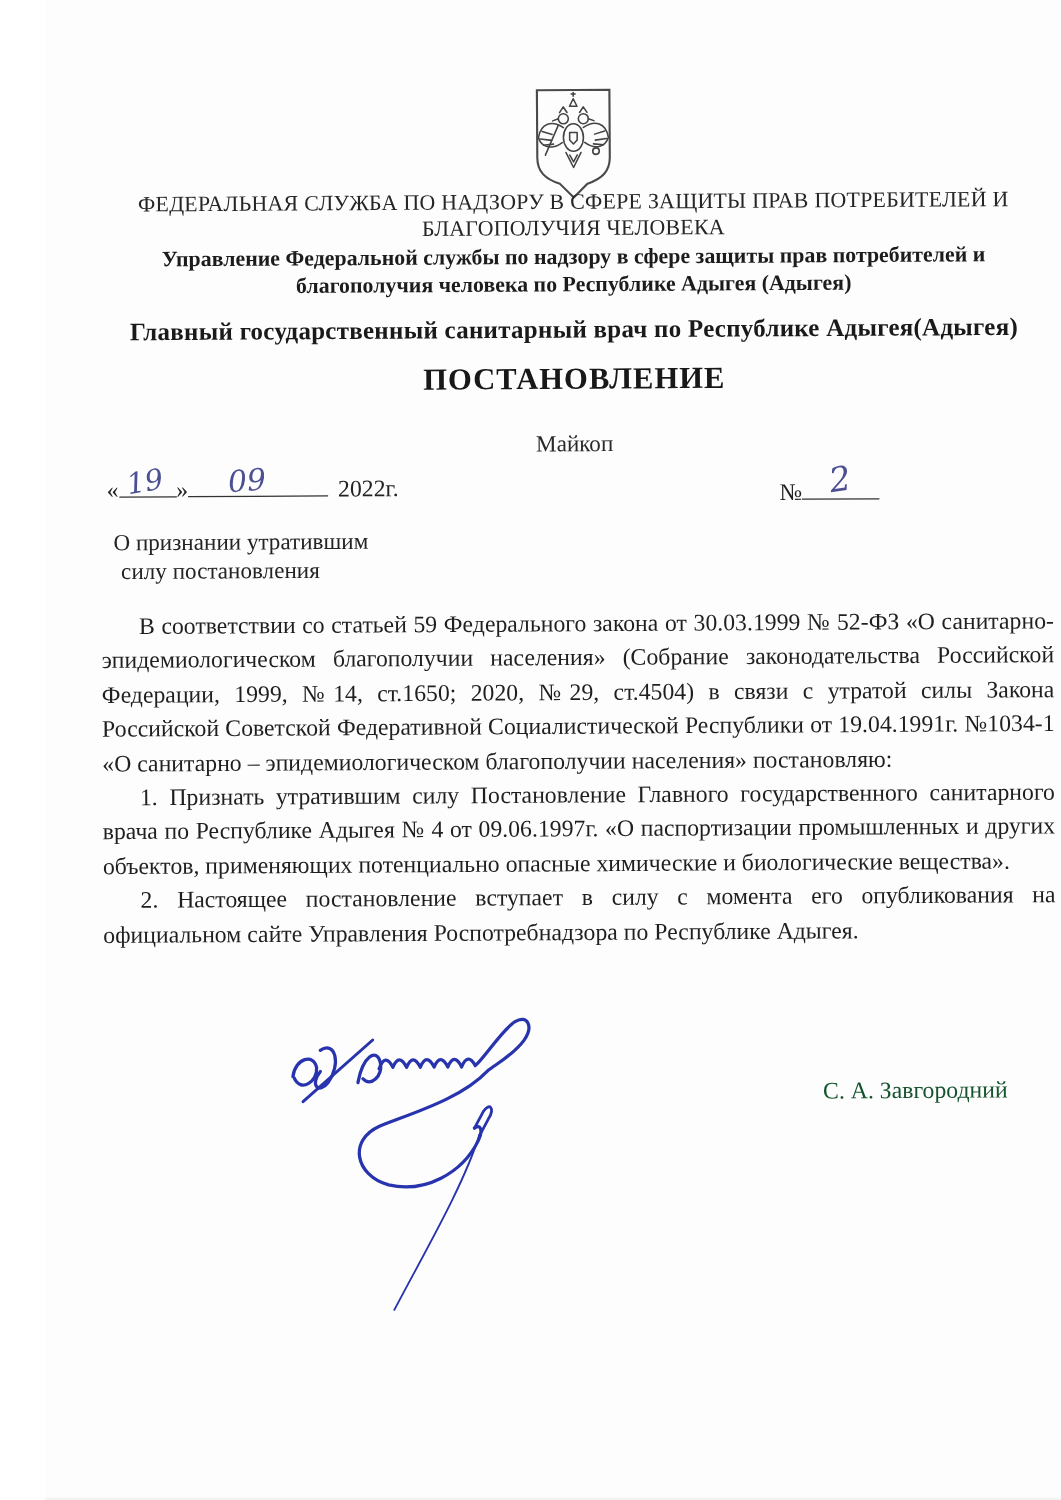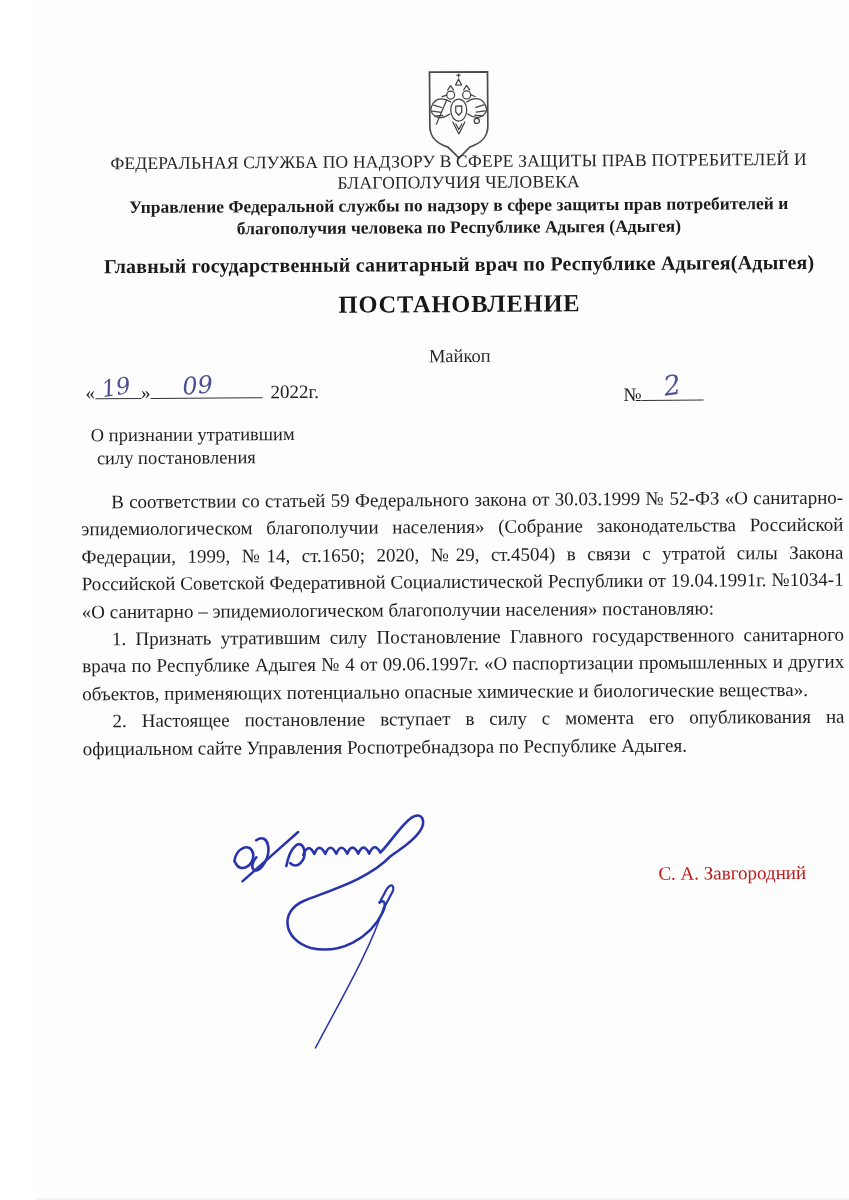--- a/index.html
+++ b/index.html
@@ -51,21 +51,21 @@
   .hand.num{left:22px;top:-30px;font-size:27px;transform:rotate(-8deg);}
   .year{margin-left:8px;}
   .subject{top:422px;left:55px;font-size:18.5px;line-height:23px;color:#232323;}
   .subject .l2{padding-left:6px;}
   .body-text{
     top:486px;left:45px;width:762px;
     font-size:19px;line-height:27.4px;
     text-align:justify;color:#1f1f1f;
   }
   .body-text p{margin:0;text-indent:30px;}
-  .sig-name{top:864px;left:620px;font-size:19px;color:#b91c1c;}
+  .sig-name{top:864px;left:620px;font-size:19px;color:#14532d;}
   .sig-svg{top:798px;left:160px;}
 </style>
 </head>
 <body>
 
 <div class="page">
   <div class="scan">
 
     <div class="abs emblem">
       <svg width="78" height="96" viewBox="0 0 78 96" aria-hidden="true">

